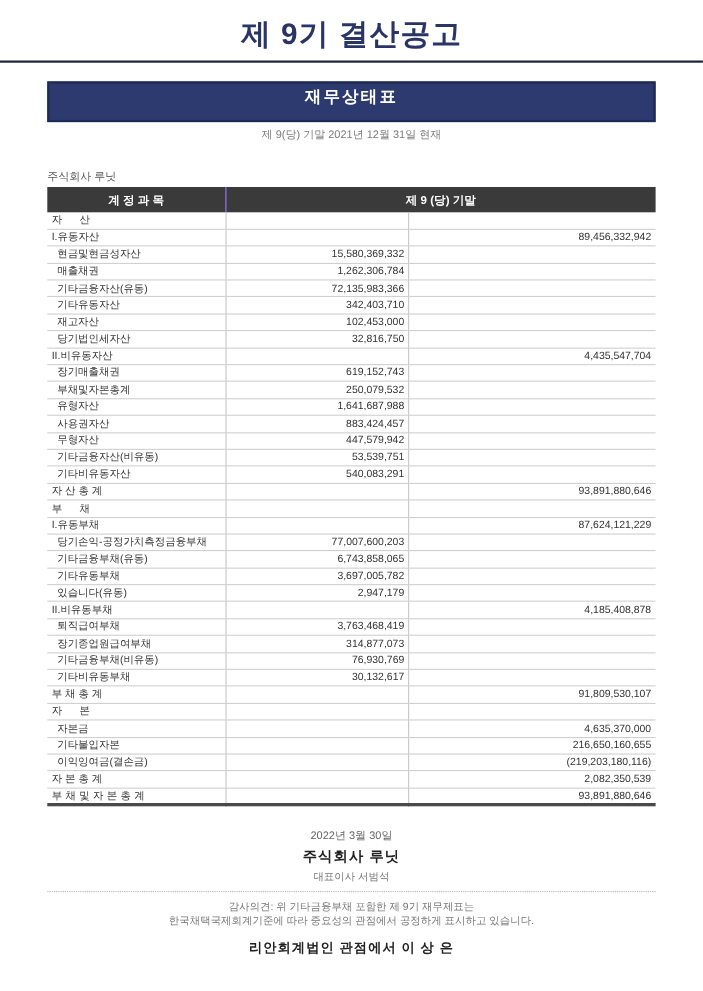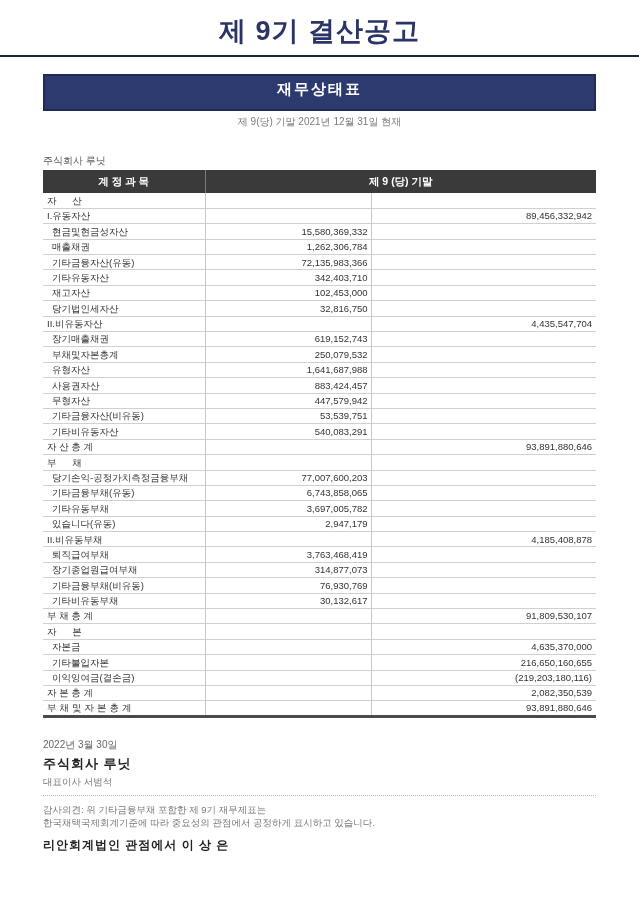--- a/index.html
+++ b/index.html
@@ -20,21 +20,21 @@
   table.fs-table{width:553px;border-collapse:collapse;table-layout:fixed;border-bottom:3px solid #4a4a4a;}
   .fs-table th{background:var(--header-bg);color:var(--header-text);font-size:10.5px;font-weight:bold;height:23px;text-align:center;}
   th.col-acct{border-right:1px solid #8b5cf6;}
   .fs-table td{height:15.4px;font-size:9.5px;color:#333;border-bottom:1px solid #d0d0d0;line-height:1;vertical-align:middle;}
   td.acct{padding-left:4px;white-space:pre;border-right:1px solid #c6c6c6;overflow:hidden;}
   td.val{text-align:right;}
   td.val.mid{border-right:1px solid #c6c6c6;padding-right:3px;}
   td.val.rgt{padding-right:4px;}
   tr.row-detail td.acct{padding-left:9px;}
   tr.row-total-last td.acct{letter-spacing:3px;}
-  .footer{text-align:left;}
+  .footer{text-align:center;}
   .f-date{margin-top:20px;font-size:10px;color:#666;}
   .f-company{margin-top:3px;font-size:13px;font-weight:bold;color:#222;letter-spacing:1px;}
   .f-ceo{margin-top:3px;font-size:9.5px;color:#777;}
   .f-divider{margin-top:6px;border-top:1px dotted #b5b5b5;width:553px;}
   .f-audit{font-size:9.5px;color:#777;line-height:1.4;}
   .f-audit.first{margin-top:7px;}
   .f-auditor{margin-top:8px;font-size:12px;font-weight:bold;color:#222;letter-spacing:1px;}
 </style>
 </head>
 <body>
@@ -143,20 +143,25 @@
           <tr class="row-total">
             <td class="acct">자 산 총 계</td>
             <td class="val mid"></td>
             <td class="val rgt">93,891,880,646</td>
           </tr>
           <tr class="row-section">
             <td class="acct">부      채</td>
             <td class="val mid"></td>
             <td class="val rgt"></td>
           </tr>
+          <tr class="row-group">
+            <td class="acct">I.유동부채</td>
+            <td class="val mid"></td>
+            <td class="val rgt">87,624,121,229</td>
+          </tr>
           <tr class="row-detail">
             <td class="acct">당기손익-공정가치측정금융부채</td>
             <td class="val mid">77,007,600,203</td>
             <td class="val rgt"></td>
           </tr>
           <tr class="row-detail">
             <td class="acct">기타금융부채(유동)</td>
             <td class="val mid">6,743,858,065</td>
             <td class="val rgt"></td>
           </tr>

